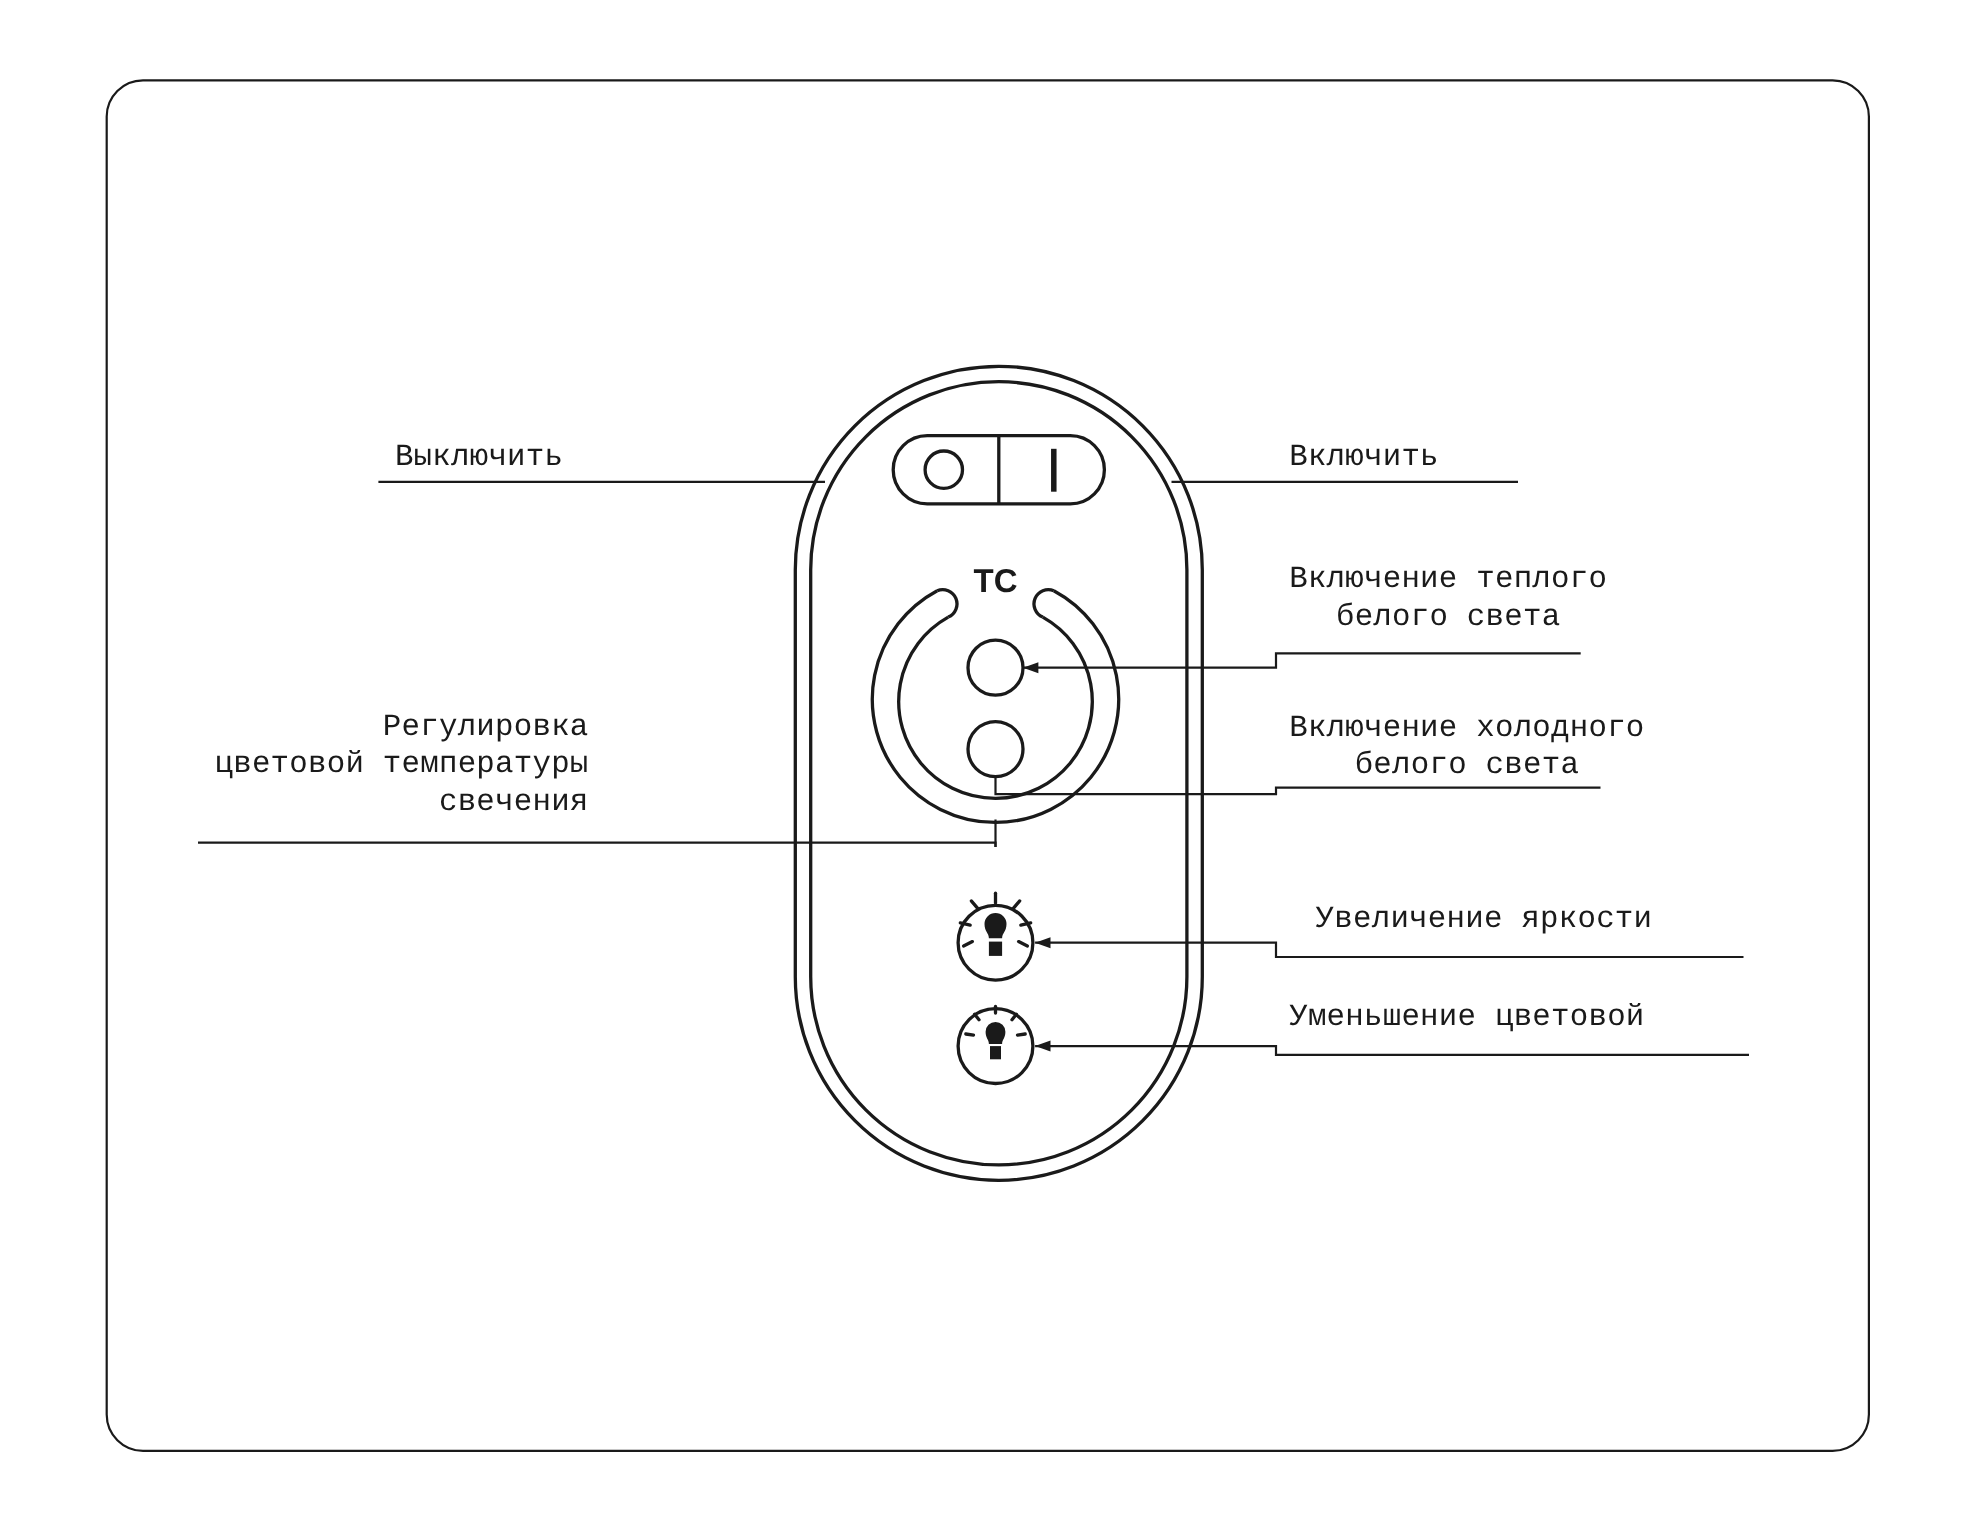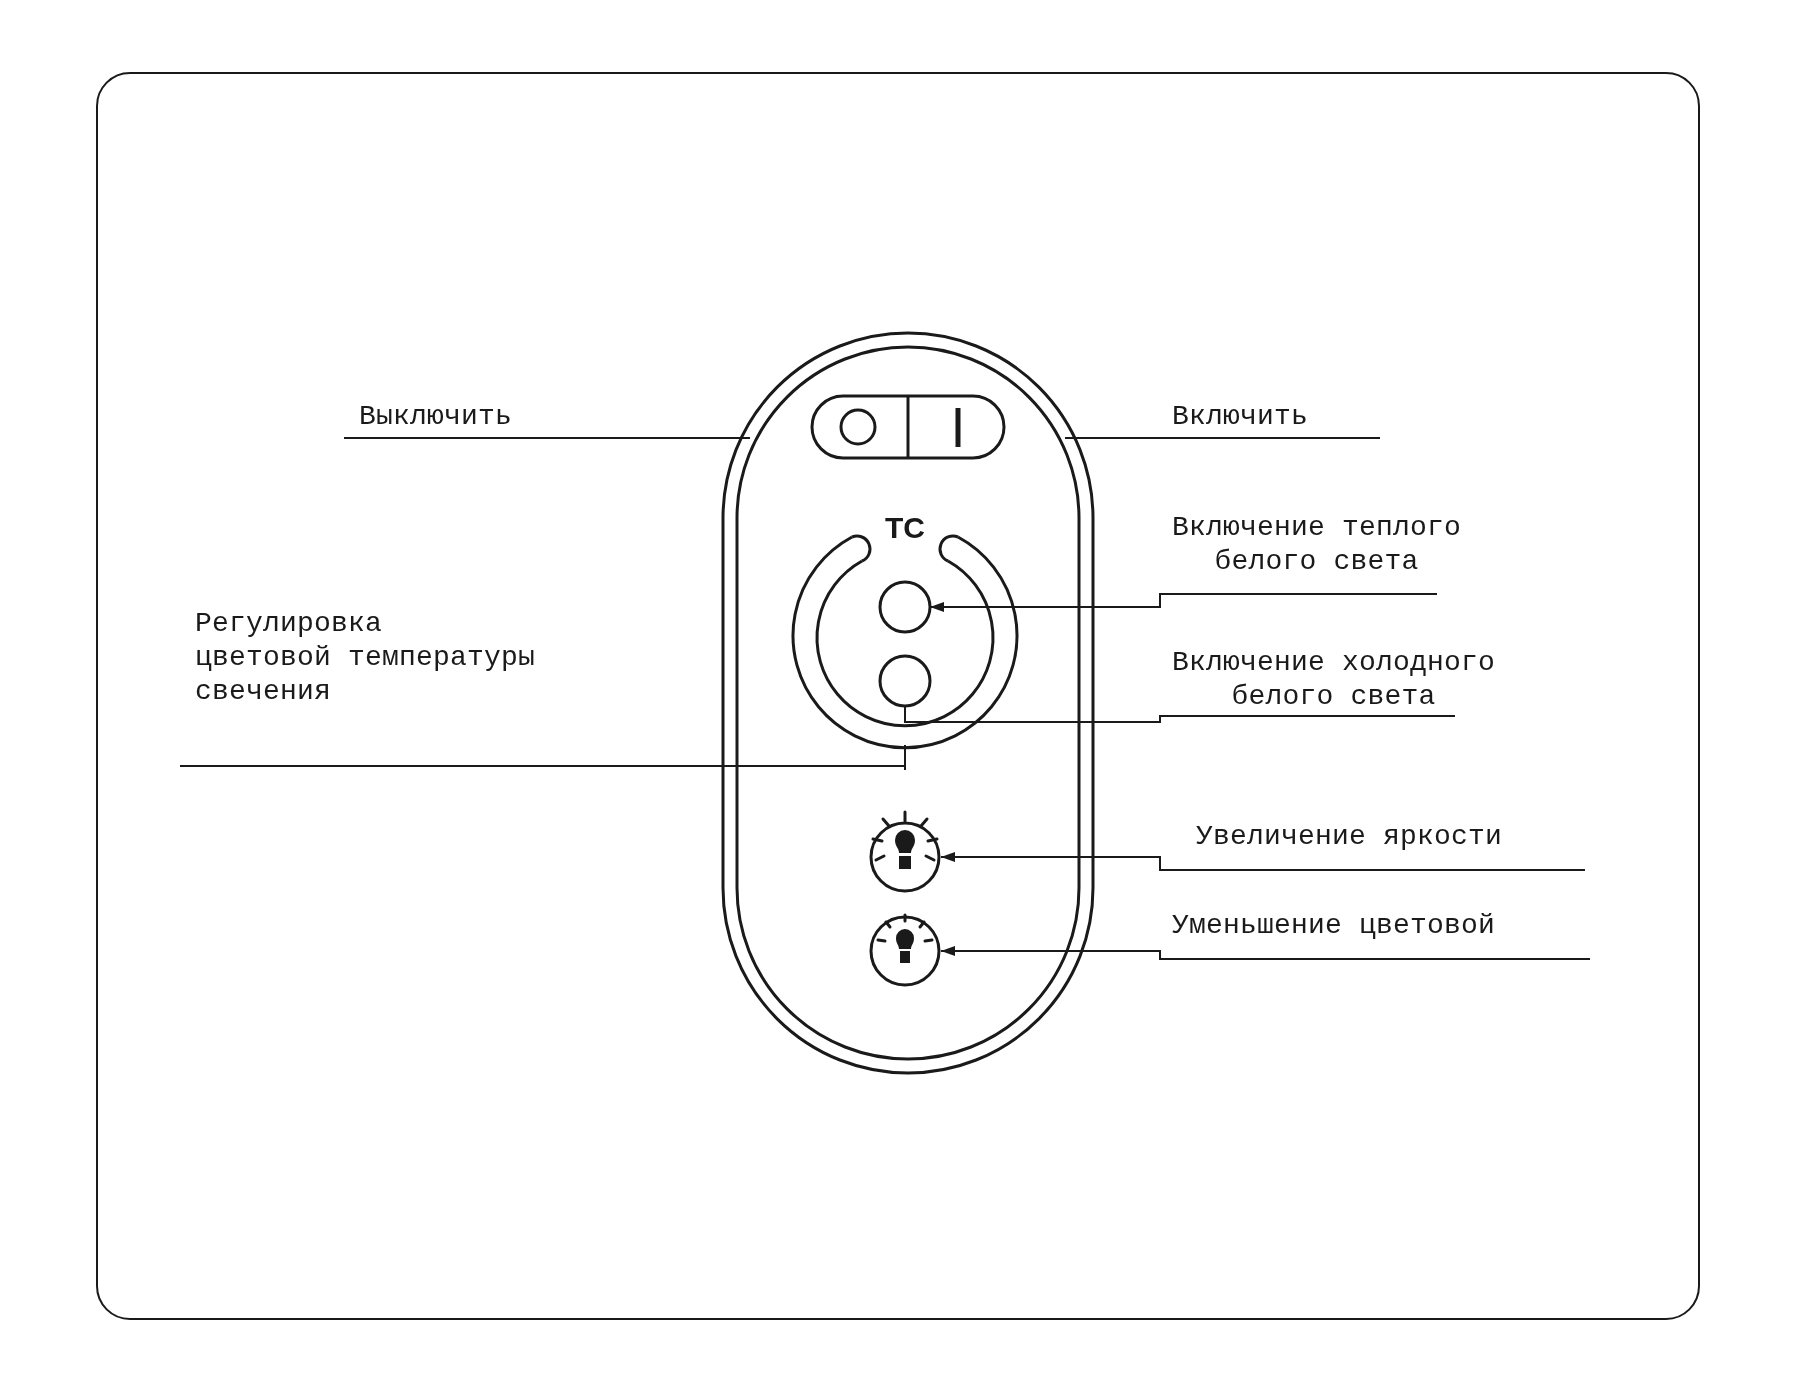--- a/index.html
+++ b/index.html
@@ -47,21 +47,21 @@
   }
   .label.right { text-align: center; }
   .label.left  { text-align: left; }
 
   #lbl-off      { left: 359px; top: 400px; }
   #lbl-on       { left: 1172px; top: 400px; }
   #lbl-warm     { left: 1172px; top: 499px; margin-top: 12px; }
   #lbl-cold     { left: 1172px; top: 646px; }
   #lbl-bright-up{ left: 1172px; top: 820px; margin-left: 24px; }
   #lbl-bright-dn{ left: 1172px; top: 909px; }
-  #lbl-temp     { left: 195px; top: 607px; }
+  #lbl-temp     { left: 195px; top: 645px; text-align: right; }
 </style>
 </head>
 <body>
 
 <div id="canvas">
 
   <div class="frame"></div>
 
   <svg class="art" viewBox="0 0 1800 1400" xmlns="http://www.w3.org/2000/svg">
 

